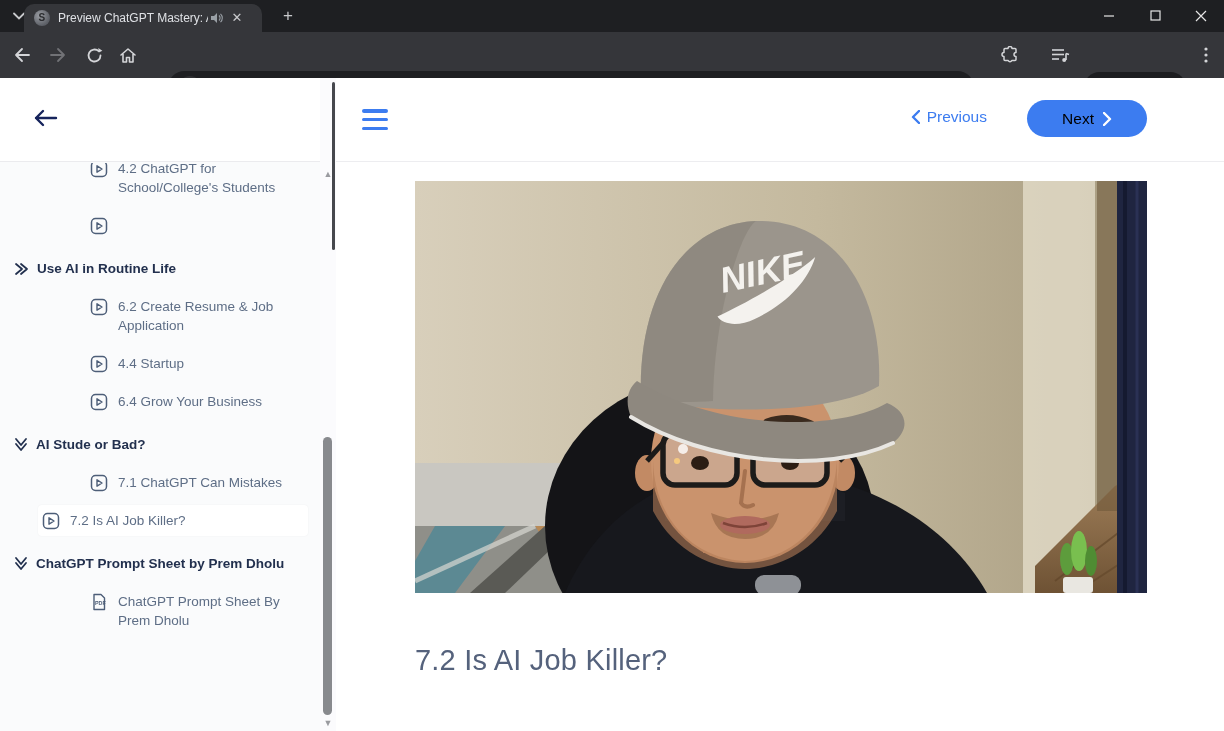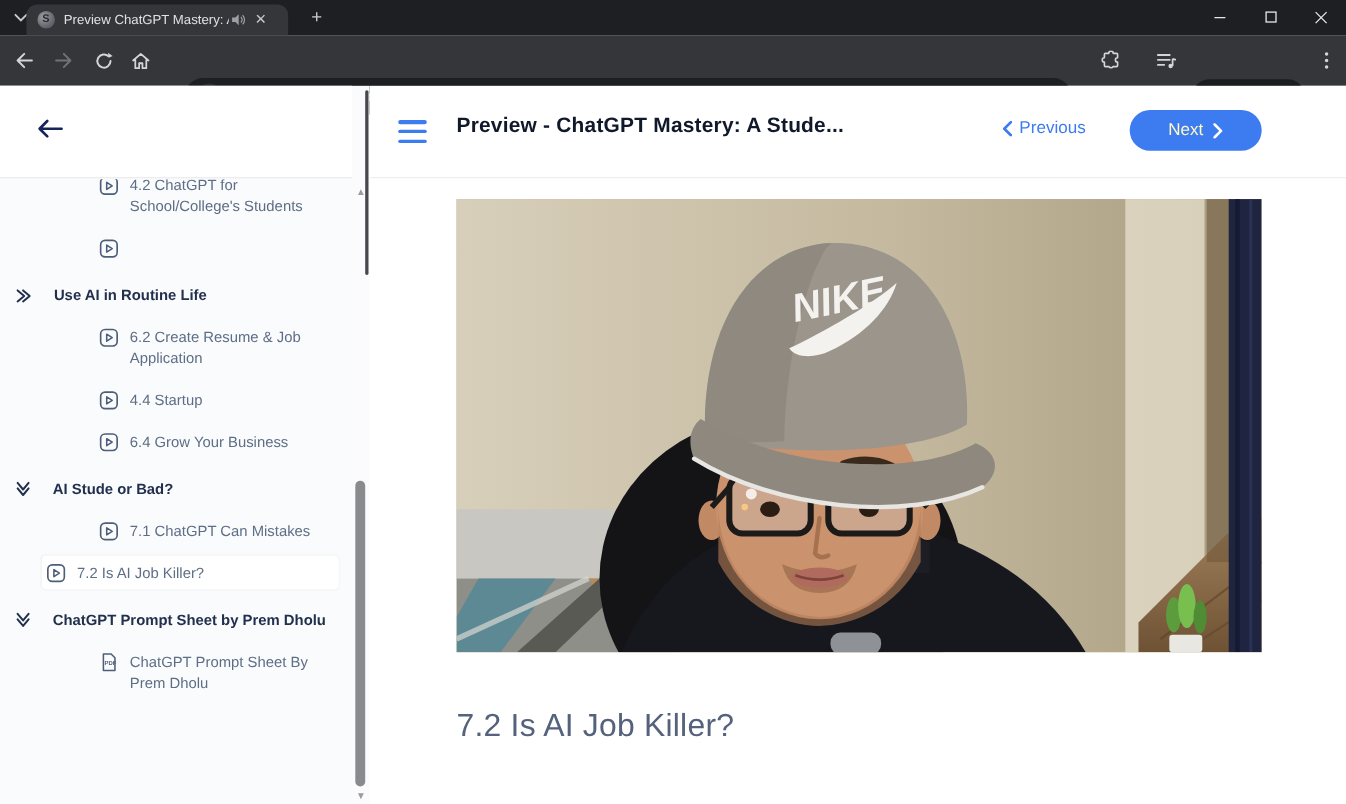--- a/index.html
+++ b/index.html
@@ -44,40 +44,40 @@
   .sidebar { position:absolute; left:0; top:78px; width:320px; bottom:0; background:#fafbfc; }
   .sb-head { position:absolute; left:0; top:0; width:100%; height:84px; background:#fff;
     border-bottom:1px solid #ebebee; z-index:3; display:flex; align-items:center; padding-left:34px; }
   .sb-list { position:absolute; left:0; top:85px; bottom:0; width:100%; overflow:hidden;
     padding:0 0 0 0; }
   .row { display:flex; align-items:flex-start; gap:10px; padding:6px 12px 6px 42px; margin-bottom:7px;margin-left:48px; }
   .row .txt { color:#5e6e86; font-size:13.5px; line-height:19px; max-width:215px; }
   .row.first { margin-top:-10px; }
   .row.selected { background:#fff; border-radius:4px; margin-left:38px; margin-right:12px;
     padding-left:4px; box-shadow:0 0 2px rgba(0,0,0,.06); }
-  .sect { display:flex; align-items:center; gap:20px; padding:6px 12px 6px 14px; margin:14px 0 9px 0; }
+  .sect { display:flex; align-items:center; gap:8px; padding:6px 12px 6px 14px; margin:14px 0 9px 0; }
   .sect .txt { color:#22304e; font-size:13.5px; font-weight:bold; }
   .lessicon { flex:0 0 18px; margin-top:1px; }
   .scrollcol { position:absolute; left:320px; top:78px; width:16px; bottom:0; background:#fbfbfd; }
   .sc-arrow { position:absolute; left:3px; width:10px; height:8px; color:#9a9ba0; font-size:9px; line-height:8px; text-align:center; }
   .sc-thumb { position:absolute; left:3px; width:9px; border-radius:5px; background:#888a8e; }
   .mini-thumb { position:absolute; left:332px; top:82px; width:3px; height:168px; border-radius:2px;
     background:#46484d; }
 
   .main { position:absolute; left:336px; top:78px; right:0; bottom:0; background:#fff; }
   .main-head { position:relative; height:84px; border-bottom:1px solid #ededf0; }
   .hamburger { position:absolute; left:26px; top:31px; width:26px; height:21px; display:flex;
     flex-direction:column; justify-content:space-between; }
   .hamburger span { display:block; height:3.5px; border-radius:2px; background:#3c7cf0; }
   .m-title { position:absolute; left:79px; top:26px; font-size:19px; font-weight:bold; color:#10182b;
     letter-spacing:.2px; }
   .prevlink { position:absolute; right:237px; top:30px; color:#3c7cf0; font-size:15.5px; display:flex;
     align-items:center; gap:7px;justify-content:flex-end; }
   .nextbtn { position:absolute; right:77px; top:22px; width:120px; height:37px; background:#3c7cf0;
-    border:none; border-radius:19px; color:#fef9c3; font-size:15.5px; display:flex; align-items:center;
+    border:none; border-radius:19px; color:#000000; font-size:15.5px; display:flex; align-items:center;
     justify-content:center; gap:9px; font-family:"Liberation Sans", sans-serif; }
   .video { position:relative; margin:19px 0 0 79px; width:732px; height:412px; overflow:hidden;
     background:#b9ae95; }
   .lesson-h { margin:51px 0 0 79px; font-size:29px; color:#55627c; font-weight:500; letter-spacing:.2px; }
 </style>
 </head>
 <body>
 
 <div class="stage">
 
@@ -311,21 +311,20 @@
   </div>
   <div class="mini-thumb"></div>
 
   <div class="main">
     <div class="main-head">
       <div class="hamburger">
           <span></span>
           <span></span>
           <span></span>
         </div>
-      <div class="m-title">Preview - ChatGPT Mastery: A Stude...</div>
       <div class="prevlink">
         <svg width="9" height="14" viewBox="0 0 9 14">
             <polyline points="8,1 2,7 8,13" fill="none" stroke="#3c7cf0" stroke-width="2.4" stroke-linecap="round" stroke-linejoin="round"></polyline>
           </svg>
         <span>Previous</span>
       </div>
       <button class="nextbtn">
         <span>Next</span>
         <svg width="9" height="14" viewBox="0 0 9 14">
             <polyline points="1,1 7,7 1,13" fill="none" stroke="#fff" stroke-width="2.4" stroke-linecap="round" stroke-linejoin="round"></polyline>

